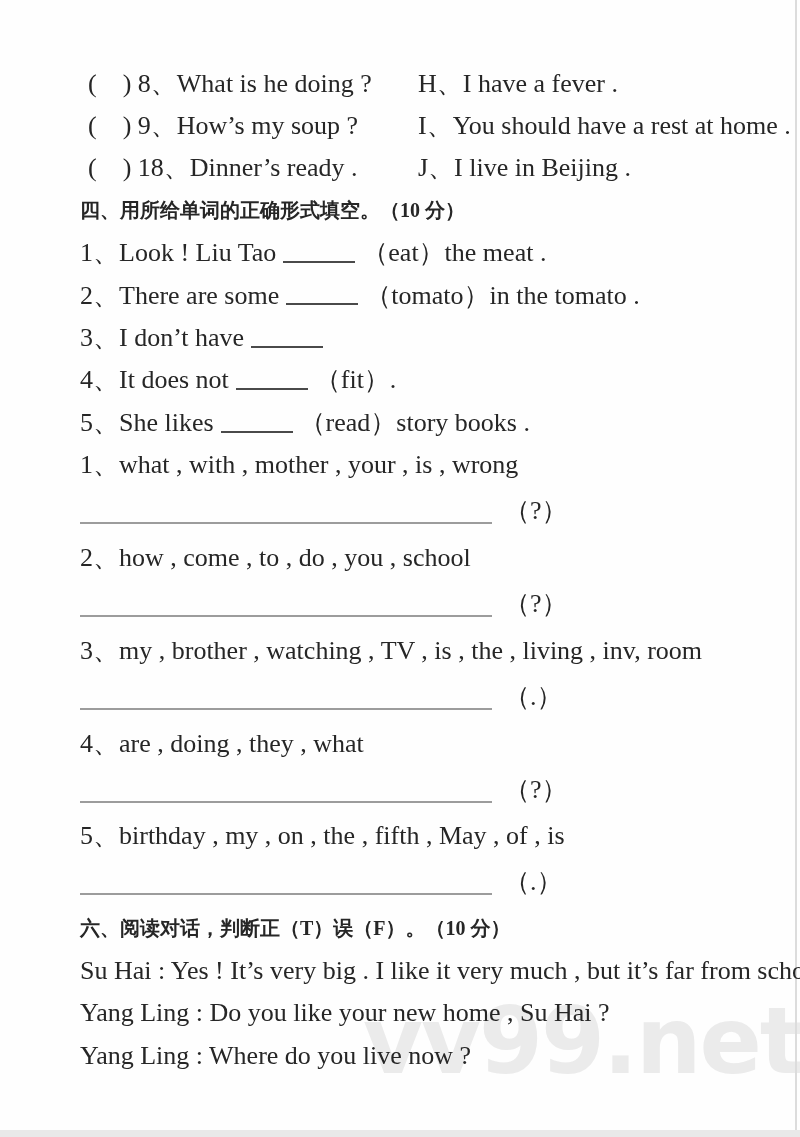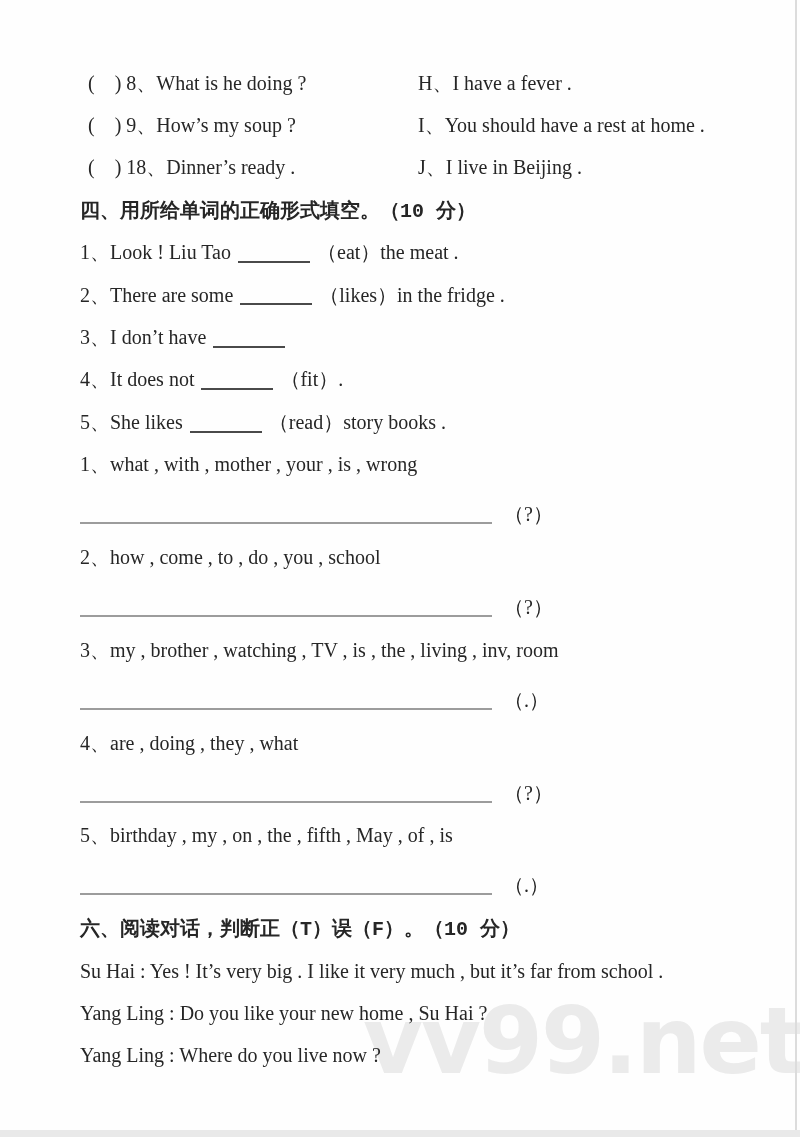--- a/index.html
+++ b/index.html
@@ -31,30 +31,30 @@
     user-select: none;
   }
   .content {
     position: absolute; left: 80px; top: 62px; right: 12px;
     z-index: 1;
   }
   .line {
     height: 42.4px;
     display: flex;
     align-items: center;
-    font-size: 20px;
+    font-size: 26px;
     white-space: pre;
   }
   .line span { white-space: pre; }
   .match-row { padding-left: 8px; }
   .match-left { width: 330px; flex: 0 0 330px; }
   .sec-title {
     font-weight: bold;
     font-size: 20px;
-    font-family: Liberation Mono, monospace;
+    font-family: Liberation Serif, serif;
   }
   .blank {
     display: inline-block;
     width: 72px;
     height: 0;
     border-bottom: 2px solid #4a4a4a;
     align-self: flex-end;
     margin: 0 7px 11px 7px;
   }
   .answer-line { align-items: flex-end; padding-bottom: 8px; }
@@ -88,21 +88,21 @@
       <span class="match-left">(　) 18、Dinner’s ready .</span>
       <span class="match-right">J、I live in Beijing .</span>
     </div>
 
     <div class="line sec-title">四、用所给单词的正确形式填空。（10 分）</div>
 
     <div class="line">
       <span>1、Look ! Liu Tao</span><span class="blank"></span><span>（eat）the meat .</span>
     </div>
     <div class="line">
-      <span>2、There are some</span><span class="blank"></span><span>（likes）in the fridge .</span>
+      <span>2、There are some</span><span class="blank"></span><span>（tomato）in the tomato .</span>
     </div>
     <div class="line">
       <span>3、I don’t have</span><span class="blank"></span>
     </div>
     <div class="line">
       <span>4、It does not</span><span class="blank"></span><span>（fit）.</span>
     </div>
     <div class="line">
       <span>5、She likes</span><span class="blank"></span><span>（read）story books .</span>
     </div>

